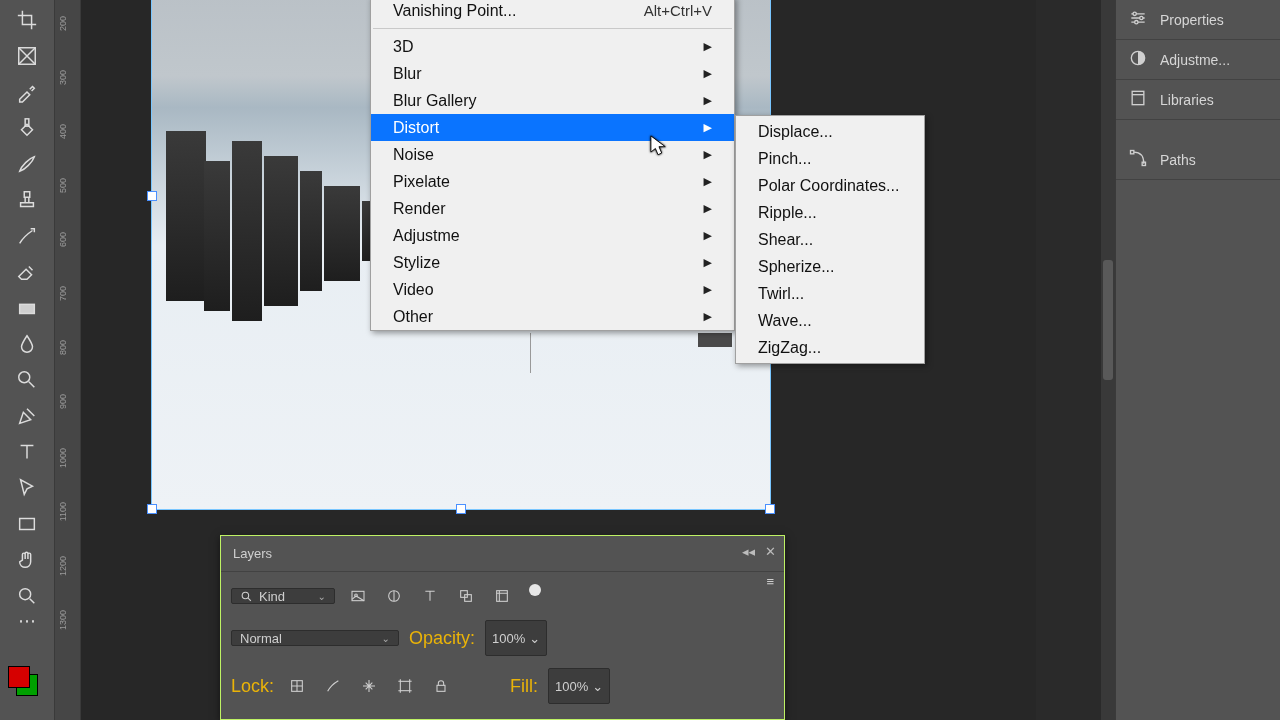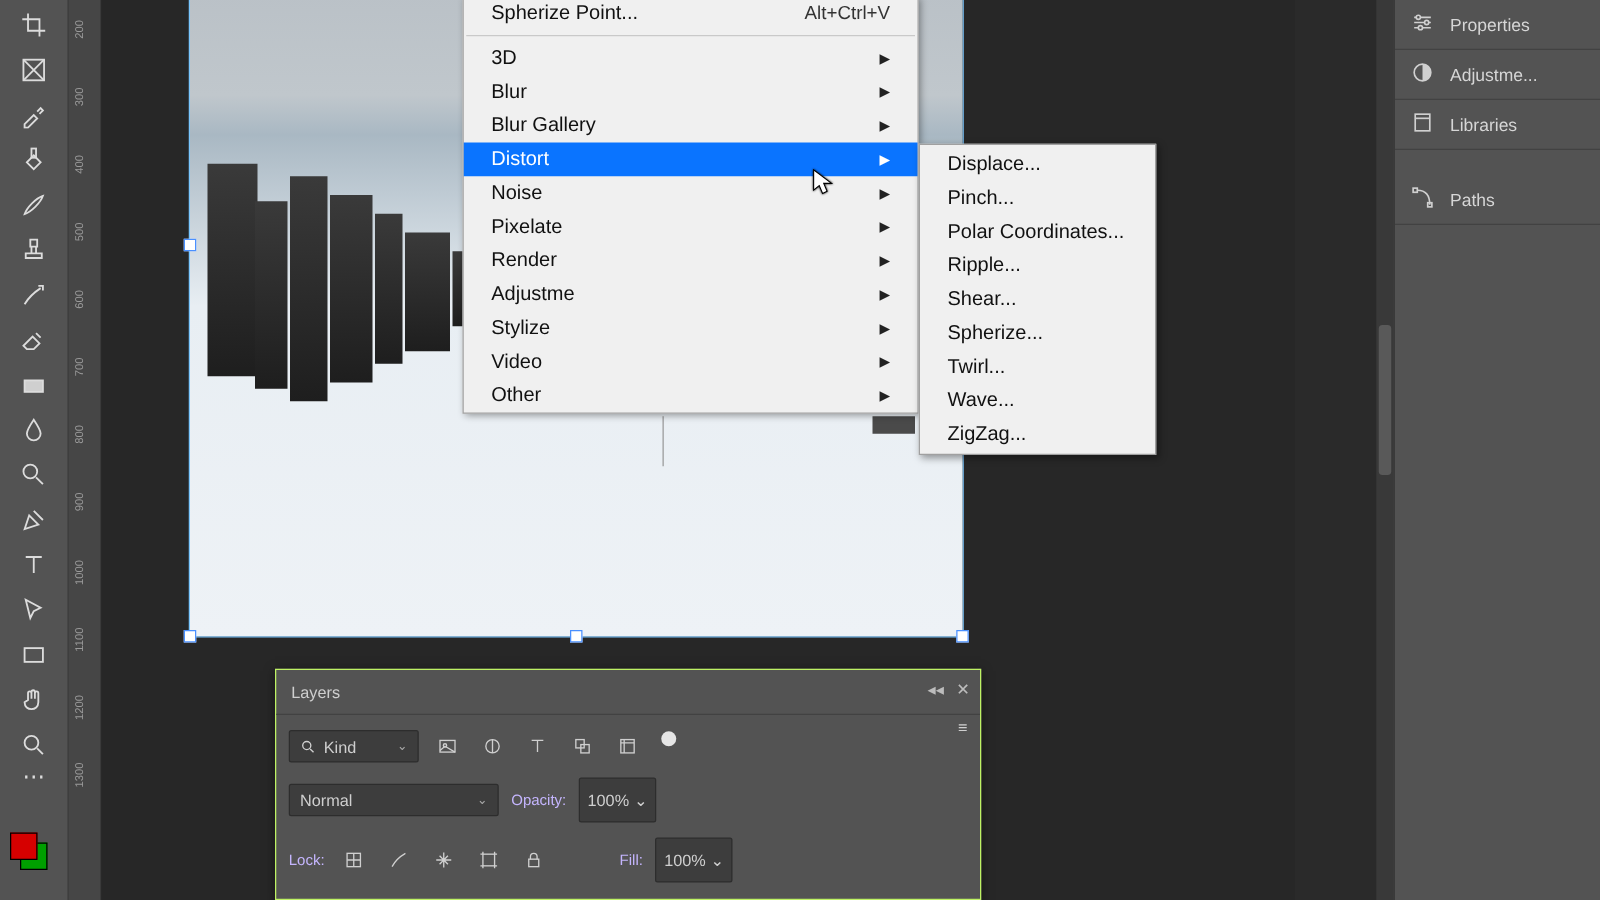--- a/index.html
+++ b/index.html
@@ -33,25 +33,25 @@
   .rpanel { position:absolute; right:0; top:0; width:165px; height:720px; background:#535353; border-left:1px solid #3a3a3a;}
   .rtab { display:flex; align-items:center; gap:12px; height:40px; padding:0 12px; color:#d6d6d6; font-size:14px; border-bottom:1px solid #424242;}
   .rtab svg { width:20px; height:20px; stroke:#d0d0d0; fill:none; stroke-width:1.6;}
   .vscroll { position:absolute; right:165px; top:0; width:14px; height:720px; background:#393939;}
   .vscroll .thumb{ position:absolute; left:2px; right:2px; top:260px; height:120px; background:#595959; border-radius:3px;}
   
   .layers { position:absolute; left:220px; top:535px; width:565px; height:185px; background:#535353; border:1px solid #bef264; color:#cfcfcf; font-size:13px; box-shadow:0 2px 8px rgba(0,0,0,.5);}
   .layers .hdr { display:flex; align-items:center; height:36px; padding:0 12px; border-bottom:1px solid #424242; justify-content:space-between;}
   .layers .hdr .right { display:flex; gap:10px; position:absolute; right:8px; top:8px; color:#bcbcbc; font-size:13px;}
   .layers .row { display:flex; align-items:center; gap:10px; padding:6px 10px;}
-  .select { display:flex; align-items:center; justify-content:space-between; background:#3d3d3d; border:1px solid #2d2d2d; padding:3px 8px; border-radius:2px; min-width:104px; height:26px;}
+  .select { display:flex; align-items:center; justify-content:space-between; background:#3d3d3d; border:1px solid #2d2d2d; padding:3px 8px; border-radius:2px; min-width:104px; height:16px;}
   .select .caret { font-size:10px; color:#aaa;}
   .iconbtn { width:26px; height:24px; display:flex; align-items:center; justify-content:center; color:#cfcfcf; border-radius:2px;}
   .iconbtn svg { width:16px; height:16px; stroke:#cfcfcf; fill:none; stroke-width:1.6;}
-  .lbl2 { color:#c4b5fd; font-size:12px;}
+  .lbl2 { color:#eab308; font-size:18px;}
   .selsm { display:flex; align-items:center; justify-content:space-between; background:#3d3d3d; border:1px solid #2d2d2d; padding:2px 6px; border-radius:2px; min-width:62px; height:36px;}
   .cursor { position:absolute; width:18px; height:24px; pointer-events:none;}
   .cursor svg { filter:drop-shadow(0 0 1px #000);}
 </style>
 </head>
 <body>
 
 <div class="toolcol">
   <div class="tool">
       <svg viewBox="0 0 24 24">
@@ -183,21 +183,21 @@
     <div class="handle" style="left:50%; margin-left:-5px; bottom:-5px"></div>
     <div class="handle" style="right:-5px; bottom:-5px"></div>
 
     <div style="position:absolute; right:38px; top:352px; width:34px; height:14px; background:#4a4a4a;"></div>
     <div style="position:absolute; left:378px; top:352px; width:1px; height:40px; background:#999;"></div>
   </div>
 </div>
 
 <div class="menu" style="left:370px; top:-4px; width:365px;">
   <div class="mitem">
-    <span>Spherize Point...</span>
+    <span>Vanishing Point...</span>
     <span class="shortcut">Alt+Ctrl+V</span>
   </div>
   <div class="msep"></div>
   <div id="menu-groups">
       <div class="mitem">
         <span>3D</span>
         <span class="arrow">▶</span>
       </div>
       <div class="mitem">
         <span>Blur</span>

